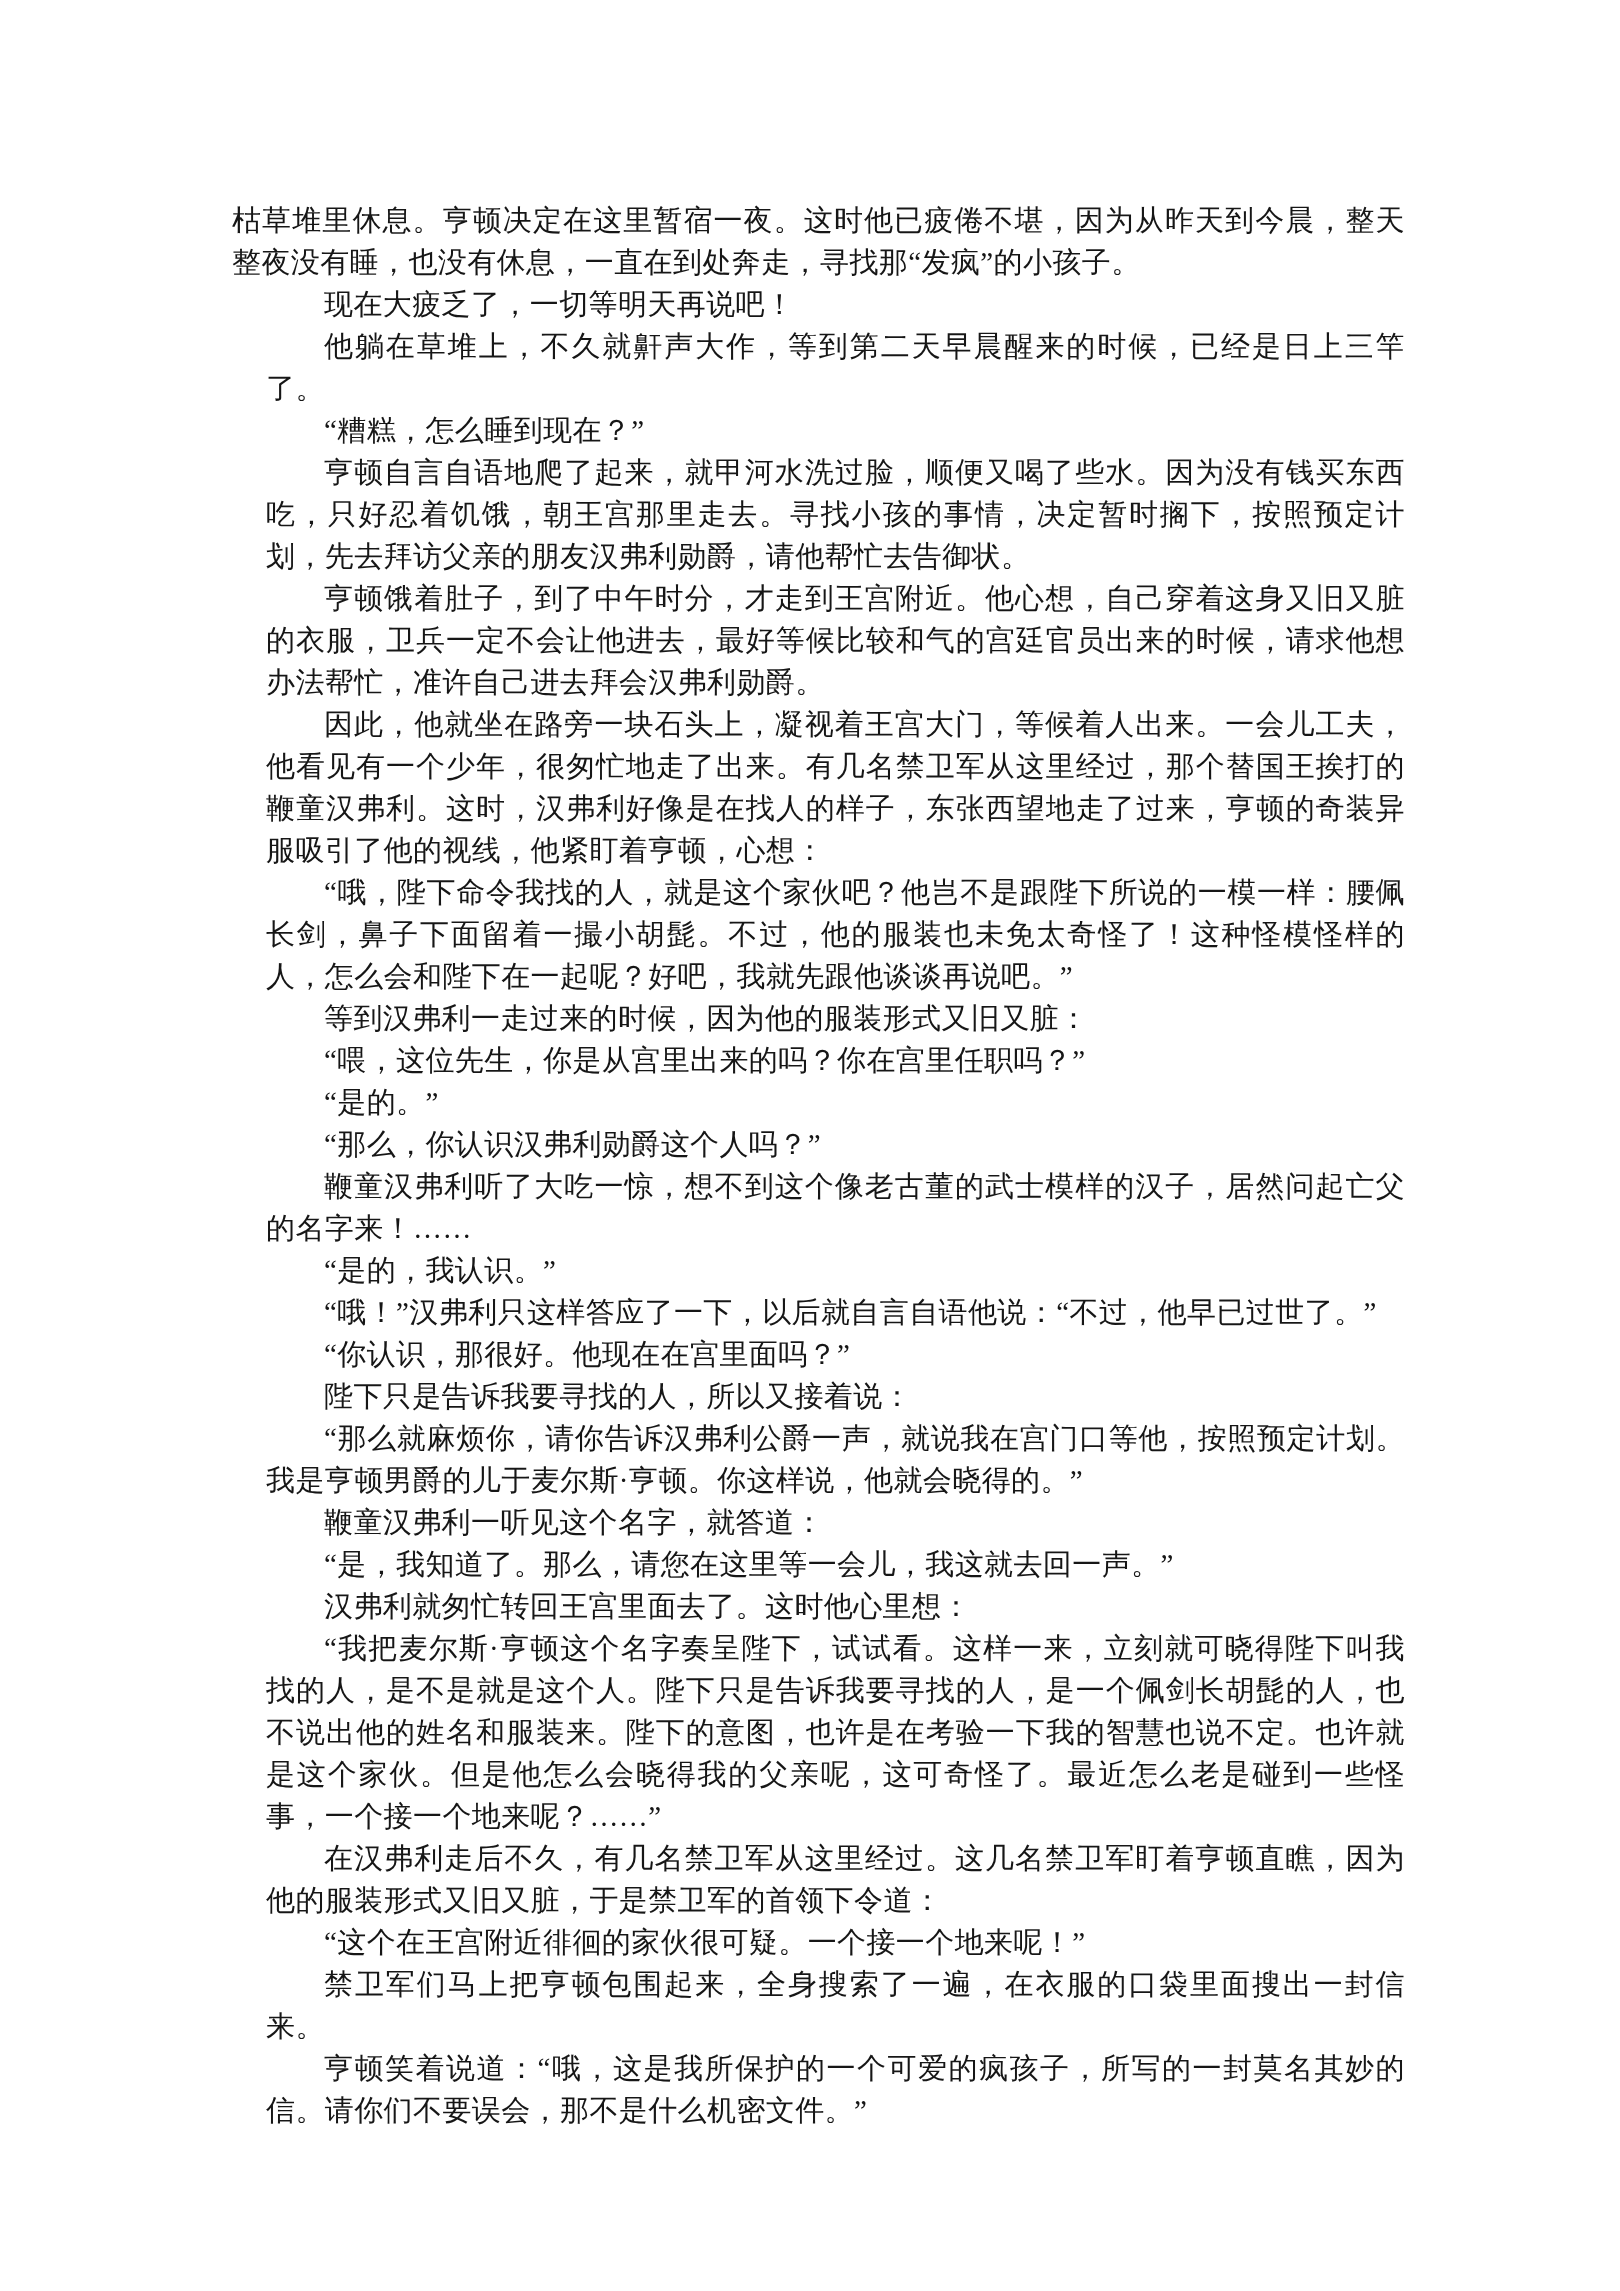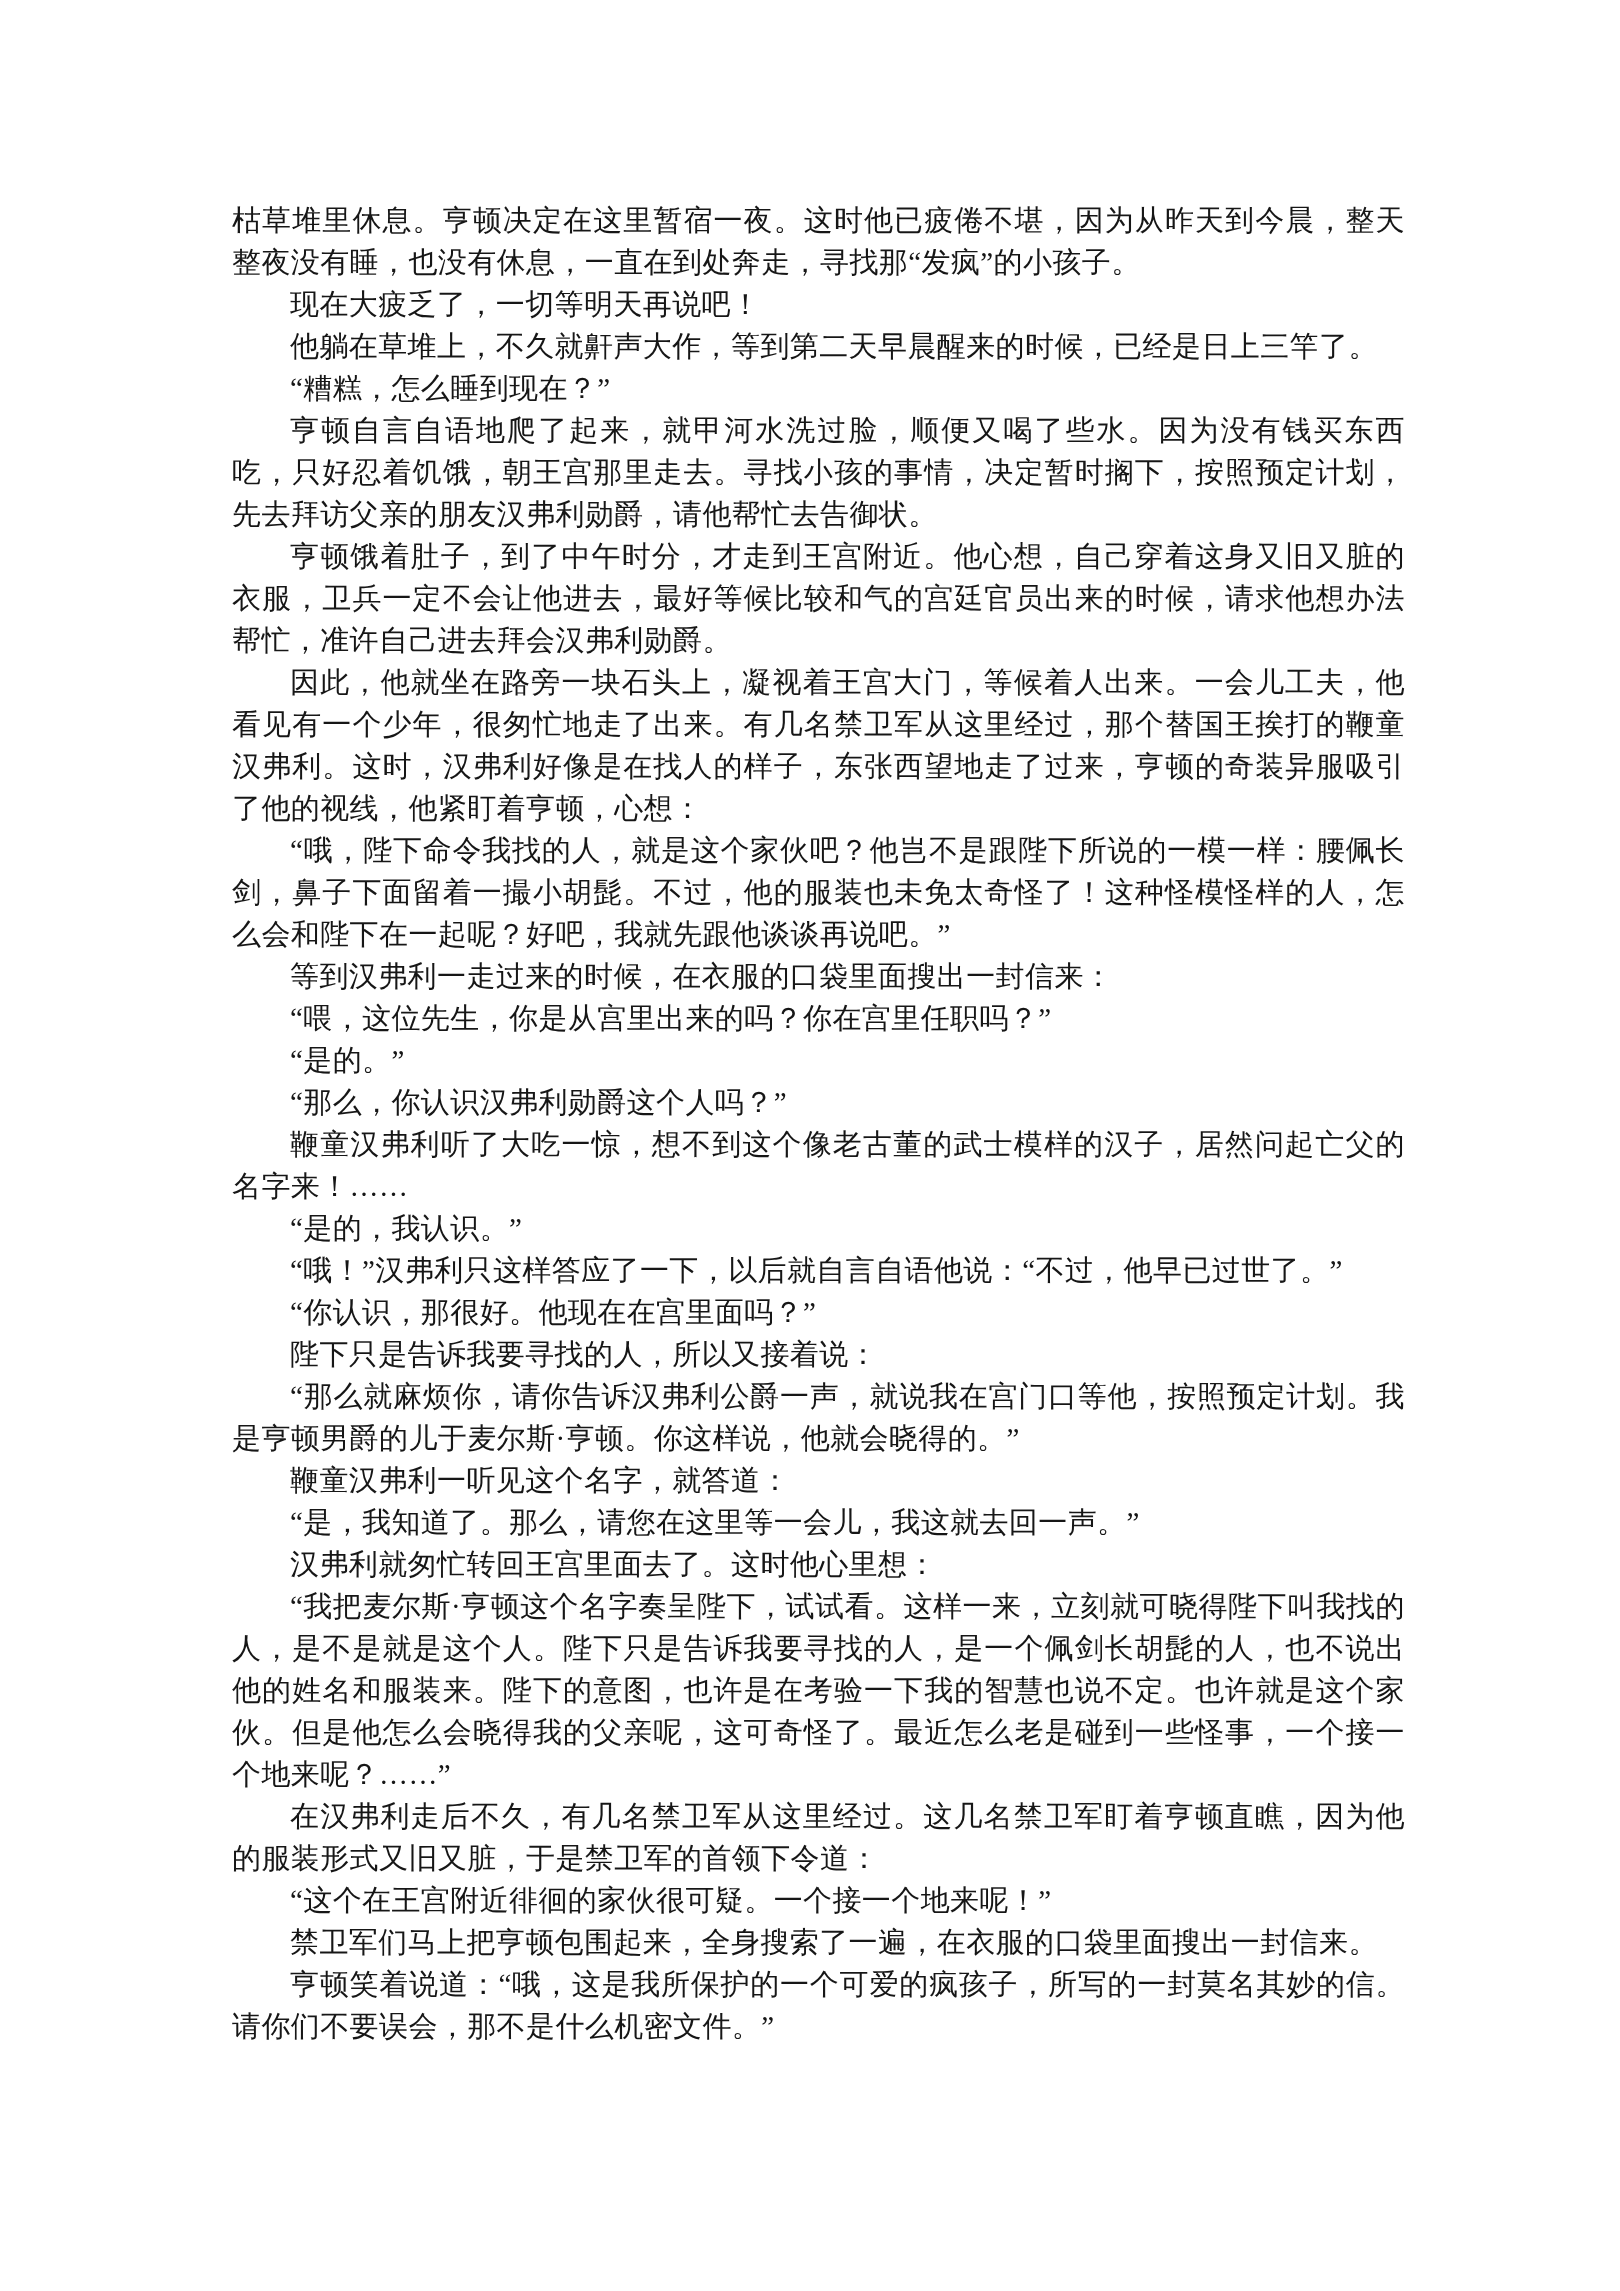--- a/index.html
+++ b/index.html
@@ -27,36 +27,37 @@
     line-height: 42px;
     letter-spacing: 0.4px;
     color: #161616;
     text-align: justify;
     text-justify: inter-ideograph;
     word-break: normal;
     overflow-wrap: break-word;
   }
   .text-block p.indent {
     text-indent: 2em;
+    margin-left: 34px;
   }
 </style>
 </head>
 <body style="background: rgb(255, 255, 255);">
 
 <main class="page">
   <section class="text-block" style="color: rgb(22, 22, 22);">
       <p>枯草堆里休息。亨顿决定在这里暂宿一夜。这时他已疲倦不堪，因为从昨天到今晨，整天整夜没有睡，也没有休息，一直在到处奔走，寻找那“发疯”的小孩子。</p>
       <p class="indent">现在大疲乏了，一切等明天再说吧！</p>
       <p class="indent">他躺在草堆上，不久就鼾声大作，等到第二天早晨醒来的时候，已经是日上三竿了。</p>
       <p class="indent">“糟糕，怎么睡到现在？”</p>
       <p class="indent">亨顿自言自语地爬了起来，就甲河水洗过脸，顺便又喝了些水。因为没有钱买东西吃，只好忍着饥饿，朝王宫那里走去。寻找小孩的事情，决定暂时搁下，按照预定计划，先去拜访父亲的朋友汉弗利勋爵，请他帮忙去告御状。</p>
       <p class="indent">亨顿饿着肚子，到了中午时分，才走到王宫附近。他心想，自己穿着这身又旧又脏的衣服，卫兵一定不会让他进去，最好等候比较和气的宫廷官员出来的时候，请求他想办法帮忙，准许自己进去拜会汉弗利勋爵。</p>
       <p class="indent">因此，他就坐在路旁一块石头上，凝视着王宫大门，等候着人出来。一会儿工夫，他看见有一个少年，很匆忙地走了出来。有几名禁卫军从这里经过，那个替国王挨打的鞭童汉弗利。这时，汉弗利好像是在找人的样子，东张西望地走了过来，亨顿的奇装异服吸引了他的视线，他紧盯着亨顿，心想：</p>
       <p class="indent">“哦，陛下命令我找的人，就是这个家伙吧？他岂不是跟陛下所说的一模一样：腰佩长剑，鼻子下面留着一撮小胡髭。不过，他的服装也未免太奇怪了！这种怪模怪样的人，怎么会和陛下在一起呢？好吧，我就先跟他谈谈再说吧。”</p>
-      <p class="indent">等到汉弗利一走过来的时候，在衣服的口袋里面搜出一封信来：</p>
+      <p class="indent">等到汉弗利一走过来的时候，因为他的服装形式又旧又脏：</p>
       <p class="indent">“喂，这位先生，你是从宫里出来的吗？你在宫里任职吗？”</p>
       <p class="indent">“是的。”</p>
       <p class="indent">“那么，你认识汉弗利勋爵这个人吗？”</p>
       <p class="indent">鞭童汉弗利听了大吃一惊，想不到这个像老古董的武士模样的汉子，居然问起亡父的名字来！……</p>
       <p class="indent">“是的，我认识。”</p>
       <p class="indent">“哦！”汉弗利只这样答应了一下，以后就自言自语他说：“不过，他早已过世了。”</p>
       <p class="indent">“你认识，那很好。他现在在宫里面吗？”</p>
       <p class="indent">陛下只是告诉我要寻找的人，所以又接着说：</p>
       <p class="indent">“那么就麻烦你，请你告诉汉弗利公爵一声，就说我在宫门口等他，按照预定计划。我是亨顿男爵的儿于麦尔斯·亨顿。你这样说，他就会晓得的。”</p>
       <p class="indent">鞭童汉弗利一听见这个名字，就答道：</p>

